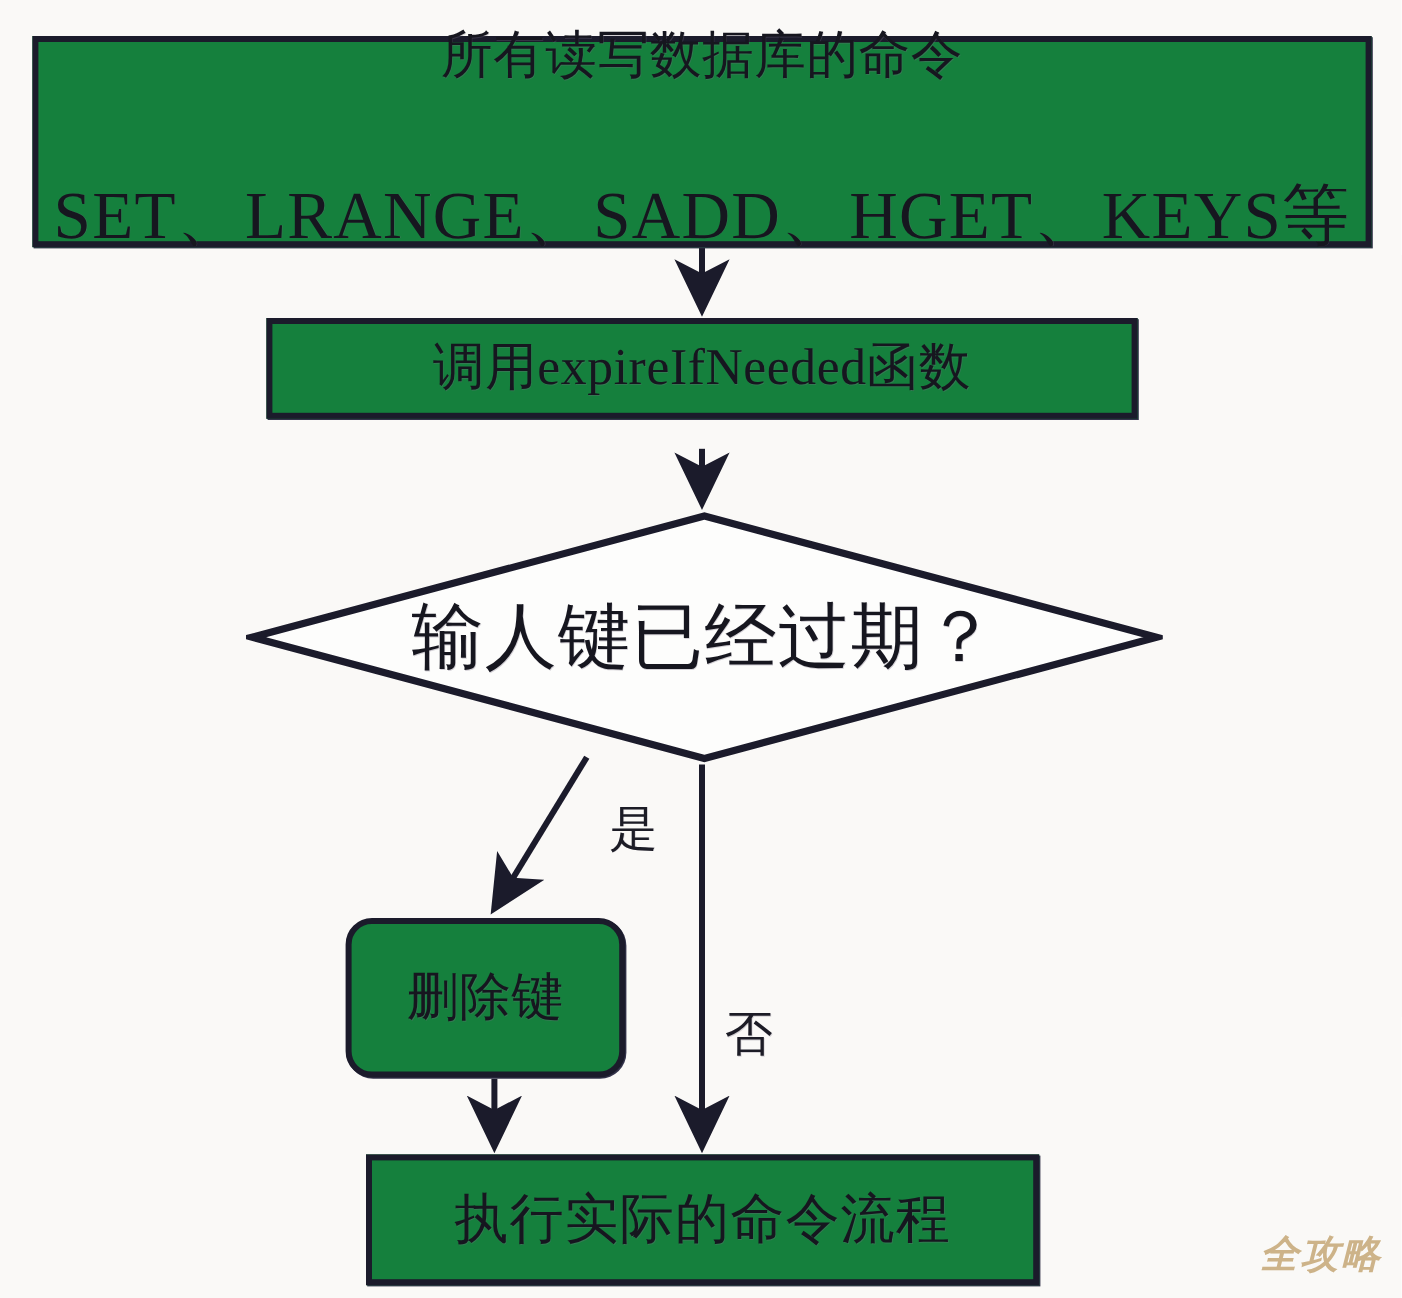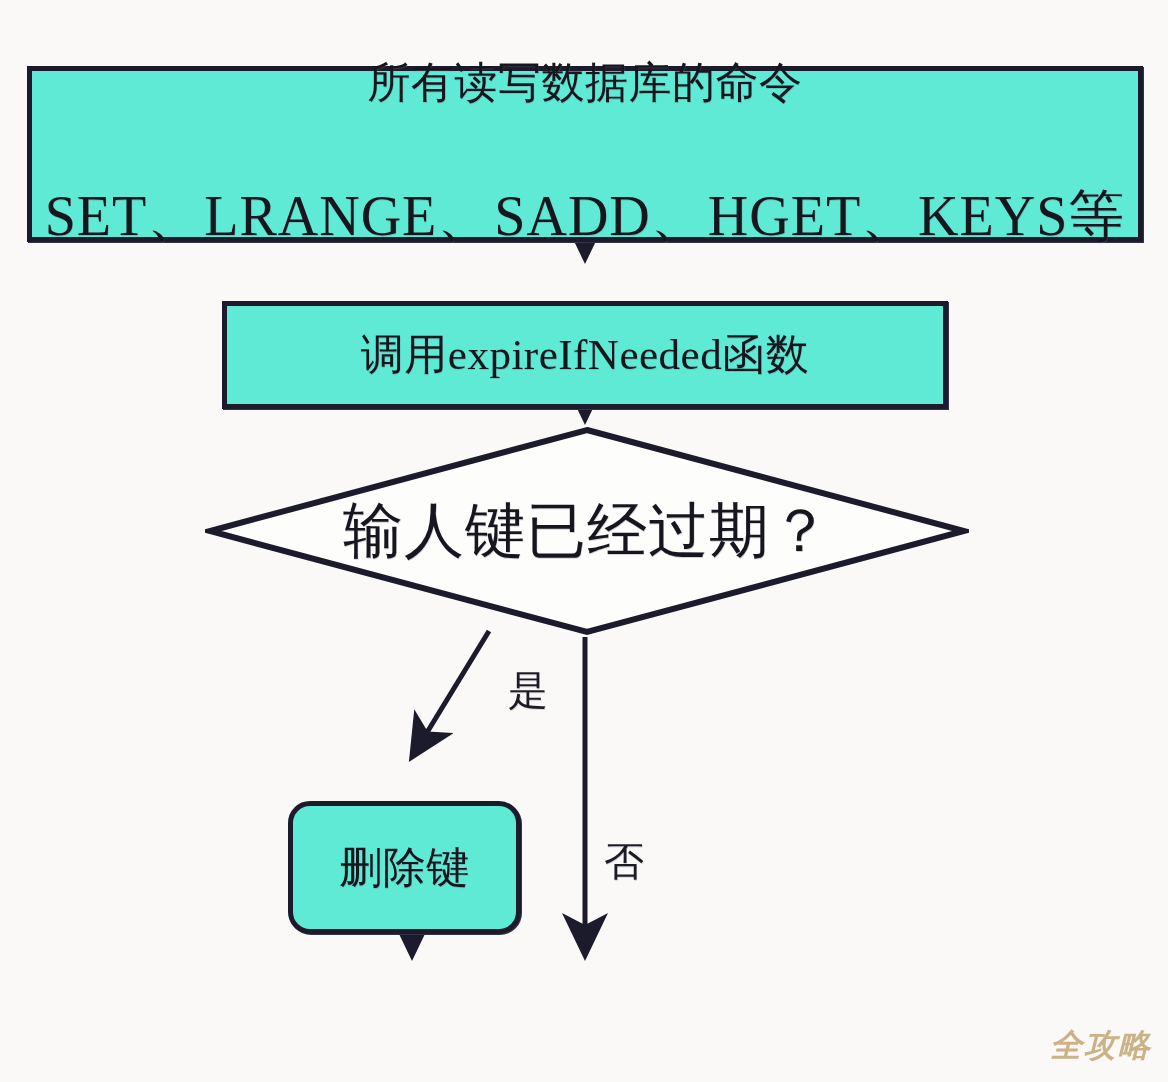--- a/index.html
+++ b/index.html
@@ -26,22 +26,21 @@
   }
   
   .node {
     position: absolute;
     box-sizing: border-box;
     display: flex;
     align-items: center;
     justify-content: center;
     text-align: center;
     color: #16161f;
-    background: #5eead4;
-    margin-top: 36px;
+    background: #15803d;
   }
   .box {
     border: 5px solid #1b1b2b;
     box-shadow: 1px 1px 0 #33334a;
   }
   .node .txt {
     display: block;
     line-height: 1.28;
     letter-spacing: 0.5px;
     white-space: pre-line;
@@ -56,21 +55,21 @@
   #node-commands .txt {
     font-size: 45px;
     line-height: 1.42;
   }
   #node-commands .line1 { display: block; font-size: 43px; }
   #node-commands .line2 { display: block; font-size: 56px; letter-spacing: 1px;}
 
   
   #node-call {
     left: 222px; top: 265px;
-    width: 726px; height: 108px;
+    width: 726px; height: 84px;
   }
   #node-call .txt { font-size: 43px; }
 
   
   #node-decision {
     position: absolute;
     left: 205px; top: 425px;
     width: 764px; height: 212px;
   }
   #node-decision svg {
@@ -168,19 +167,22 @@
     <svg viewBox="0 0 764 212">
       <polygon points="382,5 759,106 382,207 5,106" fill="#fdfdfc" stroke="#1b1b2b" stroke-width="6" stroke-linejoin="miter"></polygon>
     </svg>
     <span class="txt">输人键已经过期？</span>
   </div>
 
   <div class="node box" id="node-delete">
     <span class="txt">删除键</span>
   </div>
 
+  <div class="node box" id="node-execute">
+    <span class="txt">执行实际的命令流程</span>
+  </div>
 
   <span class="edge-label" id="label-yes">是</span>
   <span class="edge-label" id="label-no">否</span>
 
   <span id="watermark">全攻略</span>
 
 </div>
 
 </body></html>

